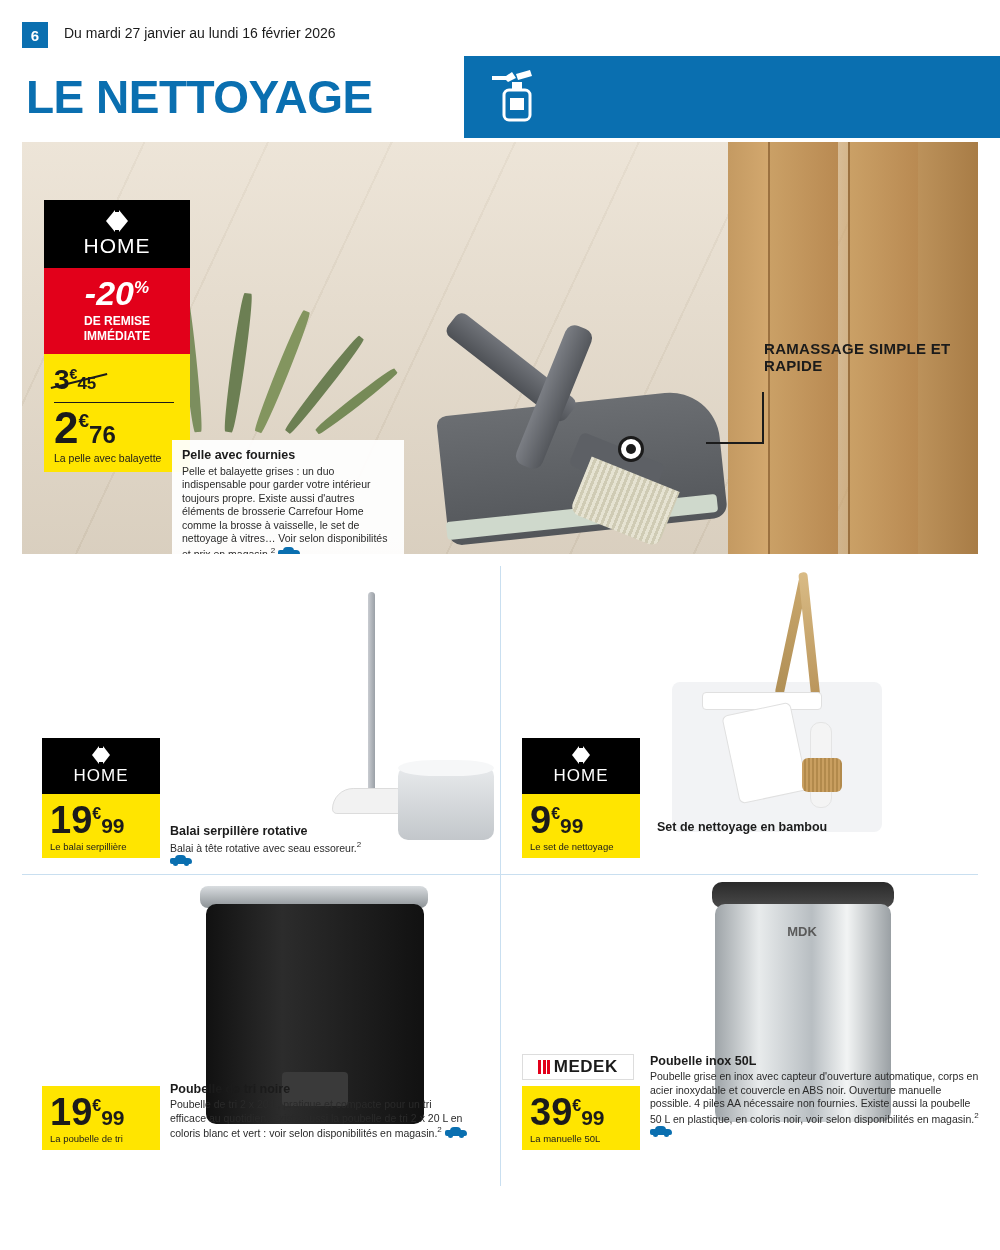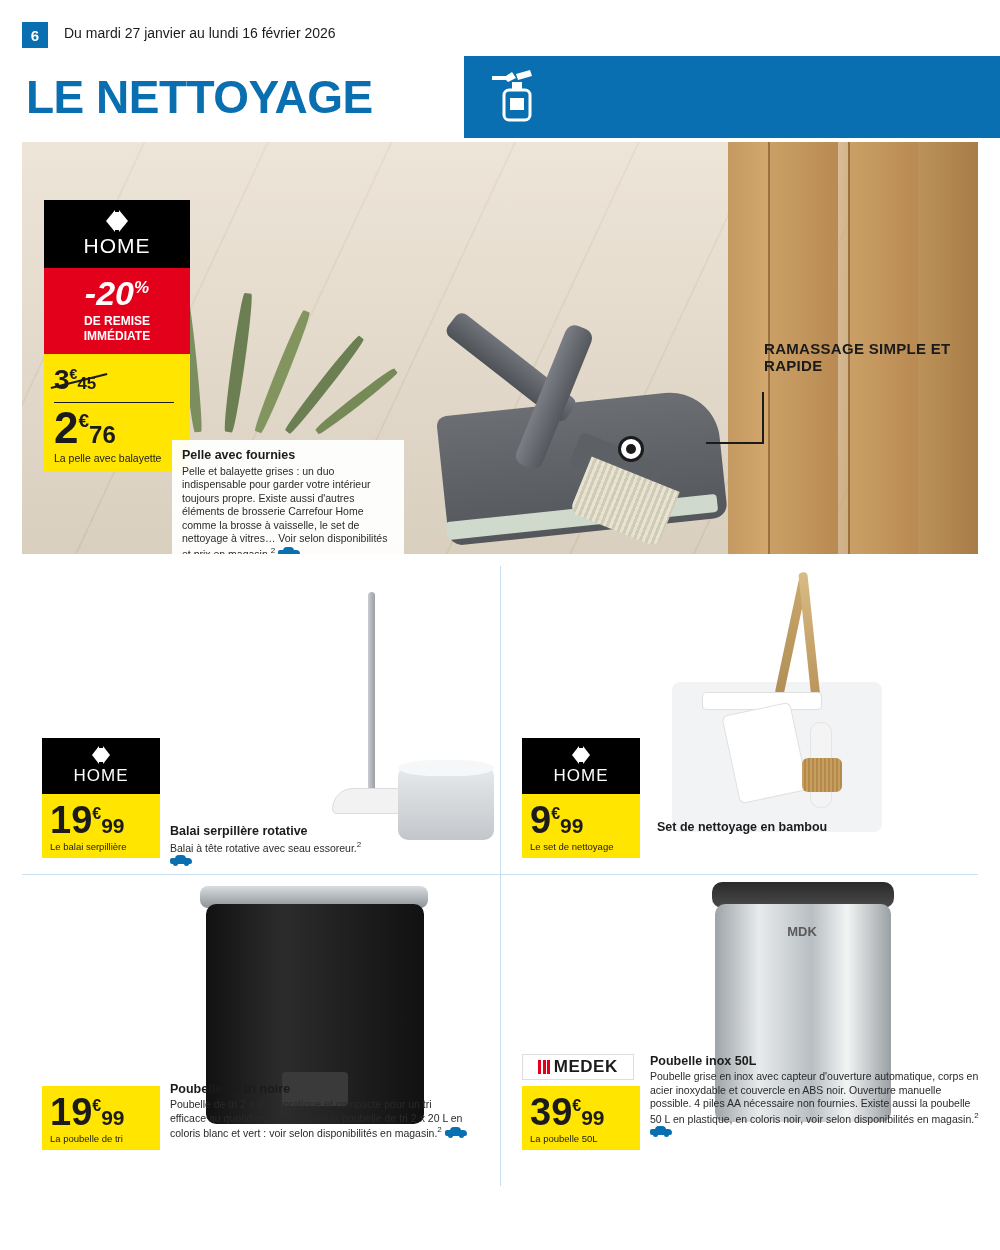--- a/index.html
+++ b/index.html
@@ -421,21 +421,21 @@
 
   <div class="cell" style="left:480px; top:310px; width:476px; height:310px;">
     <div class="cell-img" style="left:170px; top:6px; width:260px; height:250px;">
       <div class="bin-inox-lid" style="left:40px; top:0;"></div>
       <div class="bin-inox" style="left:43px; top:22px;"></div>
       <div style="position:absolute; left:95px; top:42px; width:70px; height:16px; color:#5a5a5a; font-size:13px; font-weight:bold; text-align:center;">MDK</div>
     </div>
     <div style="position:absolute; left:20px; top:210px;">
       <div class="tag-price">
         <div class="p"><span>39</span><span class="eur">€</span><span class="cents">99</span></div>
-        <div class="u">La poubelle 50L</div>
+        <div class="u">La manuelle 50L</div>
       </div>
     </div>
     <div style="position:absolute; left:20px; top:178px;">
       <div class="medek-logo">
         <span class="bars">
             <i></i>
             <i></i>
             <i></i>
           </span>
           <span>MEDEK</span>

